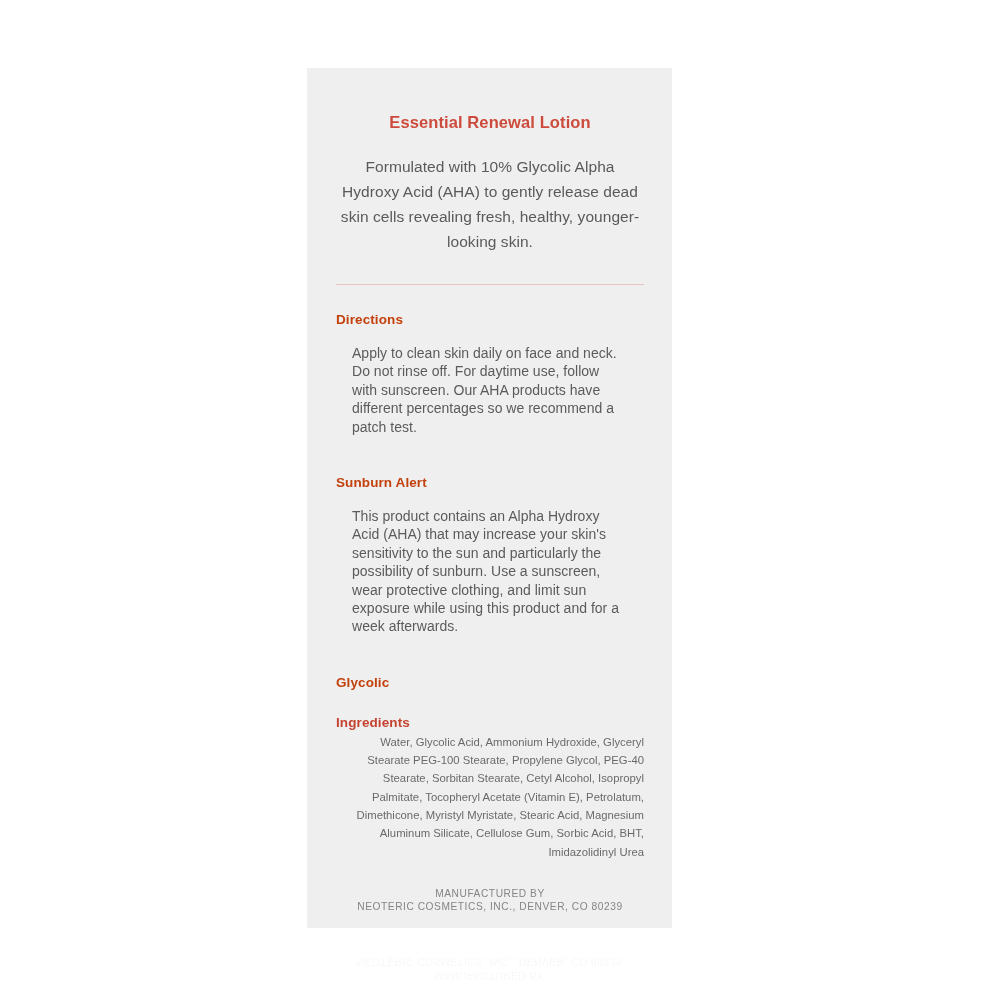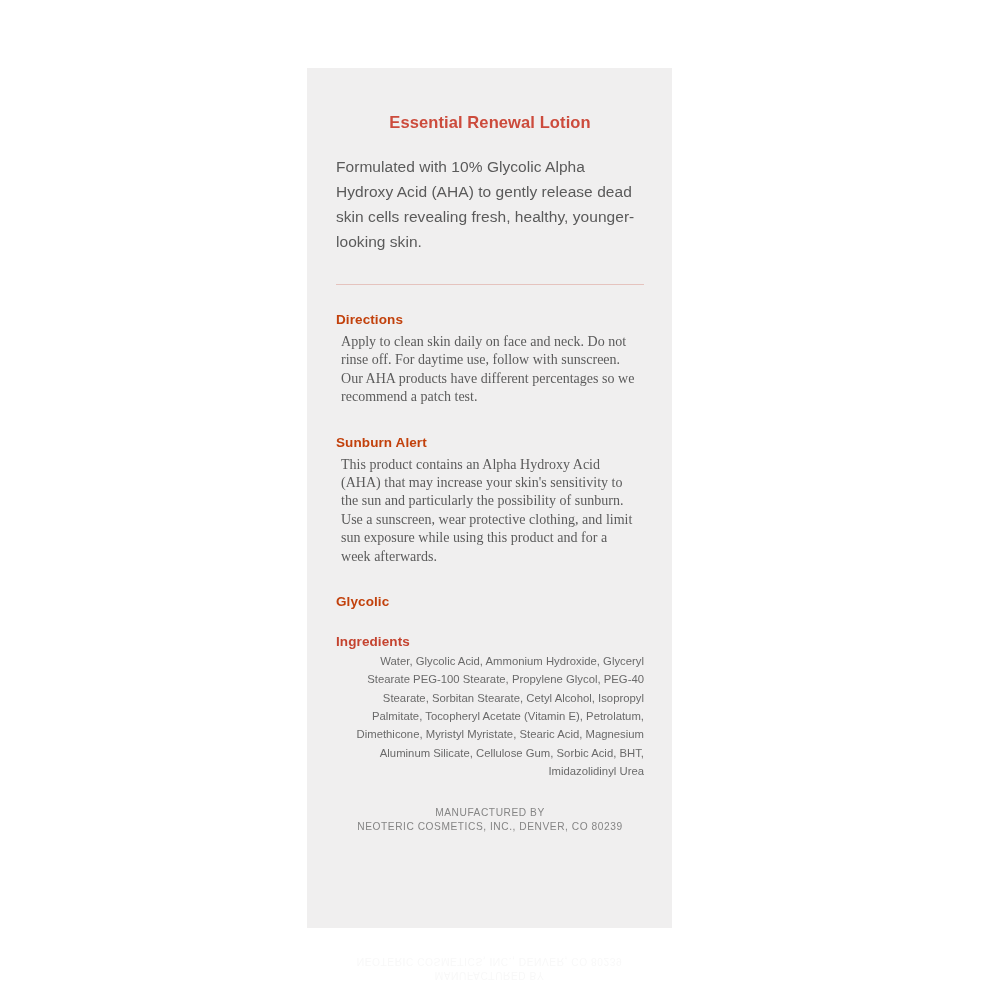--- a/index.html
+++ b/index.html
@@ -40,21 +40,21 @@
     font-size: 16.5px;
     font-weight: bold;
     color: #cc4b3c;
     letter-spacing: 0.1px;
     line-height: 20px;
   }
 
   .intro {
     margin: 0;
     padding-top: 22px;
-    text-align: left;
+    text-align: center;
     font-size: 15.5px;
     color: #5a5a5a;
     line-height: 25px;
     letter-spacing: 0.05px;
   }
 
   .divider {
     margin: 0;
     border: 0;
     border-top: 1.5px solid #e5c3be;
@@ -72,26 +72,25 @@
   .section-heading {
     margin: 0 0 1px 0;
     font-size: 13.5px;
     font-weight: bold;
     color: #c2410c;
     letter-spacing: 0.1px;
     line-height: 17px;
   }
 
   .section-body {
-    margin: 5px;
+    margin: 16px;
     font-size: 14px;
     color: #5b5b5b;
     line-height: 18.4px;
     letter-spacing: 0.02px;
-    font-family: Liberation Serif, serif;
   }
 
   .section-body .emphasis {
     font-weight: bold;
     color: #333333;
   }
 
   .ingredients-heading {
     margin: 0 0 2px 0;
     font-size: 13.5px;

